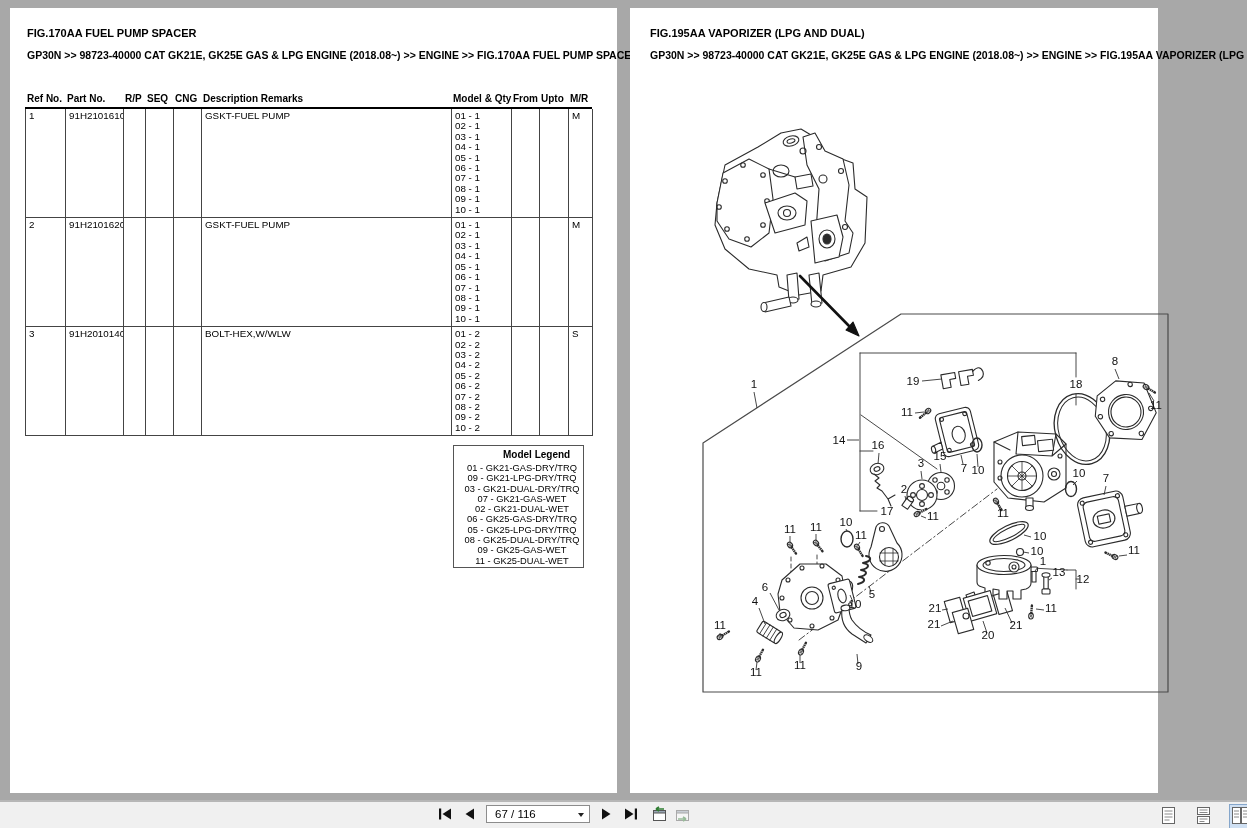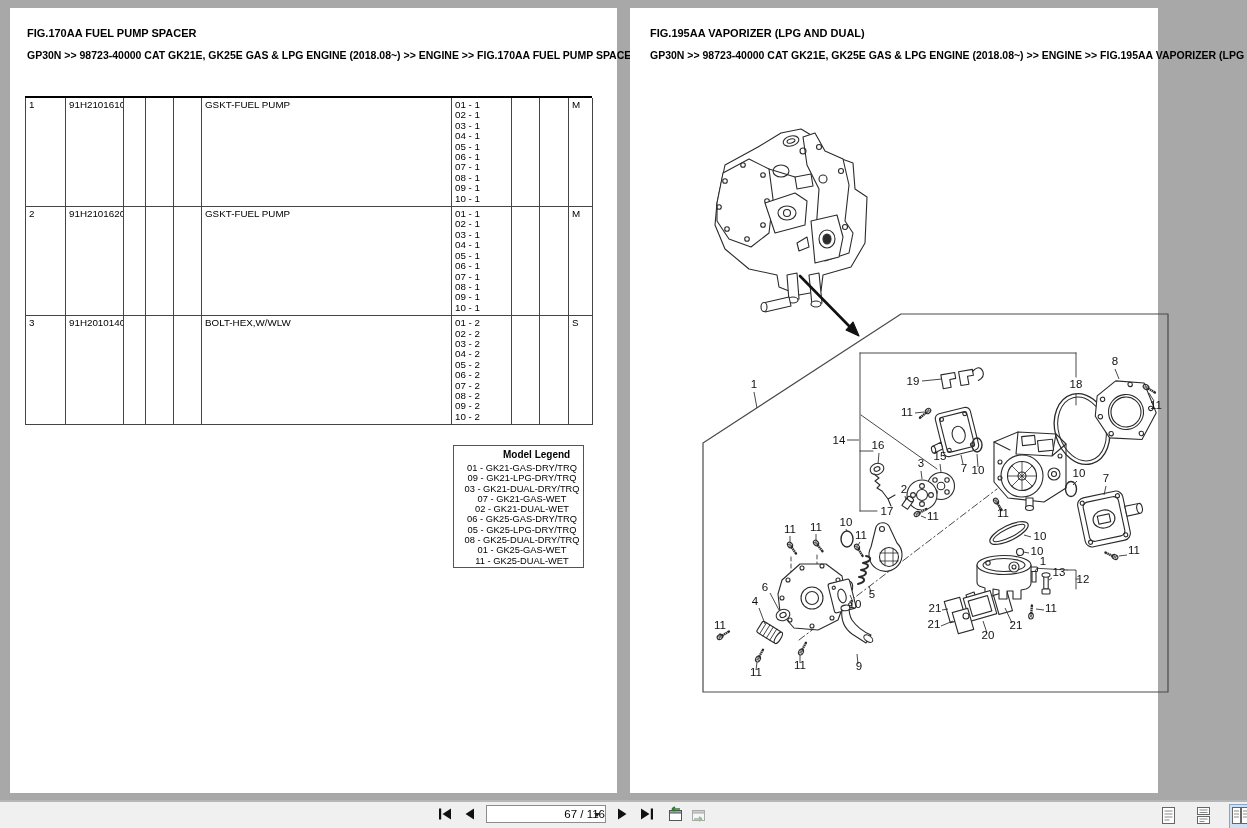--- a/index.html
+++ b/index.html
@@ -29,38 +29,50 @@
 
   
   svg.diagram{position:absolute;left:0;top:0;}
   svg.diagram text{font-family:"Liberation Sans",sans-serif;font-size:11.5px;fill:#111;text-anchor:middle;}
   svg.diagram .lead{stroke:#333;stroke-width:.9;}
 
   
   .toolbar{position:absolute;left:0;right:0;bottom:0;height:26px;background:#f0f0f0;border-top:2px solid #b6b6b6;}
   .nav{position:absolute;left:436px;top:3px;display:flex;align-items:center;gap:7px;}
   .tb-btn{width:18px;height:18px;display:flex;align-items:center;justify-content:center;cursor:pointer;}
-  .combo{width:120px;height:18px;background:#fff;border:1px solid #8c8c8c;display:flex;align-items:center;
-         font-size:11.5px;padding-left:8px;box-sizing:border-box;position:relative;cursor:pointer;justify-content:flex-end;}
+  .combo{width:104px;height:18px;background:#fff;border:1px solid #8c8c8c;display:flex;align-items:center;
+         font-size:11.5px;padding-left:8px;box-sizing:border-box;position:relative;cursor:pointer;}
   .combo .arr{position:absolute;right:5px;top:7px;width:0;height:0;border-left:3.5px solid transparent;
               border-right:3.5px solid transparent;border-top:4.5px solid #222;}
   .viewbtns{position:absolute;right:-6px;top:2px;display:flex;gap:16px;align-items:center;}
   .viewbtn{padding:2px;border:1px solid transparent;cursor:pointer;}
   .viewbtn.sel{background:#cfe0f3;border:1px solid #85a6cb;}
 </style>
 </head>
 <body>
 
 <div class="viewer">
 
   <div class="page left">
     <div class="fig-title">FIG.170AA FUEL PUMP SPACER</div>
     <div class="crumb">GP30N &gt;&gt; 98723-40000 CAT GK21E, GK25E GAS &amp; LPG ENGINE (2018.08~) &gt;&gt; ENGINE &gt;&gt; FIG.170AA FUEL PUMP SPACER</div>
 
     <div class="table-area">
+      <div class="hdr">
+          <div>Ref No.</div>
+          <div>Part No.</div>
+          <div>R/P</div>
+          <div>SEQ</div>
+          <div>CNG</div>
+          <div>Description Remarks</div>
+          <div>Model &amp; Qty</div>
+          <div>From</div>
+          <div>Upto</div>
+          <div>M/R</div>
+        </div>
       <div class="rule"></div>
       <table class="parts">
         <colgroup>
           <col style="width:40px">
             <col style="width:58px">
             <col style="width:22px">
             <col style="width:28px">
           <col style="width:28px">
             <col style="width:250px">
             <col style="width:60px">
@@ -140,21 +152,21 @@
       <div class="lg-title">Model Legend</div>
       <div>
           <div class="lg-item">01 - GK21-GAS-DRY/TRQ</div>
           <div class="lg-item">09 - GK21-LPG-DRY/TRQ</div>
           <div class="lg-item">03 - GK21-DUAL-DRY/TRQ</div>
           <div class="lg-item">07 - GK21-GAS-WET</div>
           <div class="lg-item">02 - GK21-DUAL-WET</div>
           <div class="lg-item">06 - GK25-GAS-DRY/TRQ</div>
           <div class="lg-item">05 - GK25-LPG-DRY/TRQ</div>
           <div class="lg-item">08 - GK25-DUAL-DRY/TRQ</div>
-          <div class="lg-item">01 - GK25-GAS-WET</div>
+          <div class="lg-item">09 - GK25-GAS-WET</div>
           <div class="lg-item">11 - GK25-DUAL-WET</div>
         </div>
     </div>
   </div>
 
   <div class="page right">
     <div class="fig-title">FIG.195AA VAPORIZER (LPG AND DUAL)</div>
     <div class="crumb">GP30N &gt;&gt; 98723-40000 CAT GK21E, GK25E GAS &amp; LPG ENGINE (2018.08~) &gt;&gt; ENGINE &gt;&gt; FIG.195AA VAPORIZER (LPG AND DUAL)</div>
 
     <svg class="diagram" width="608" height="785" viewBox="0 0 608 785">

